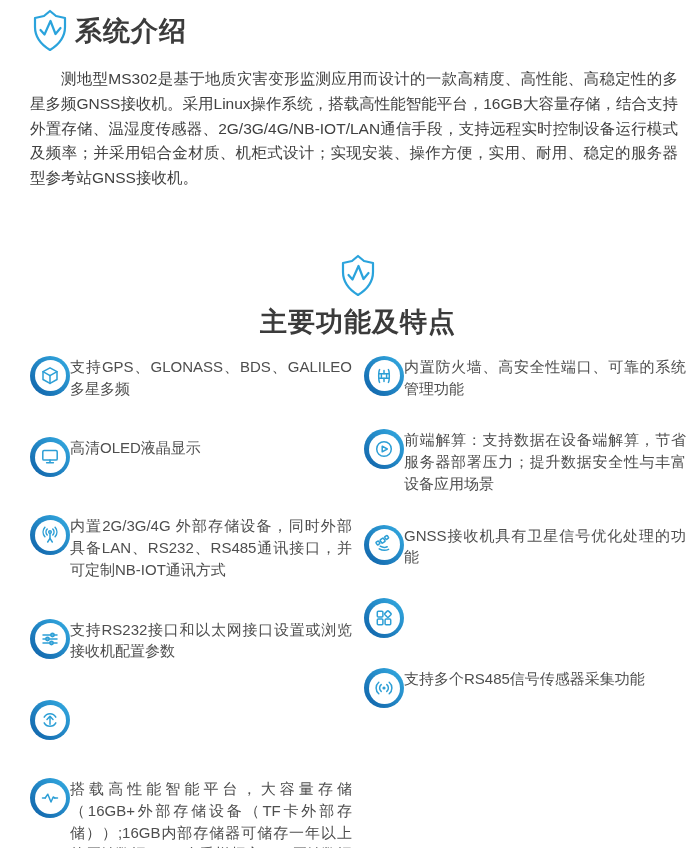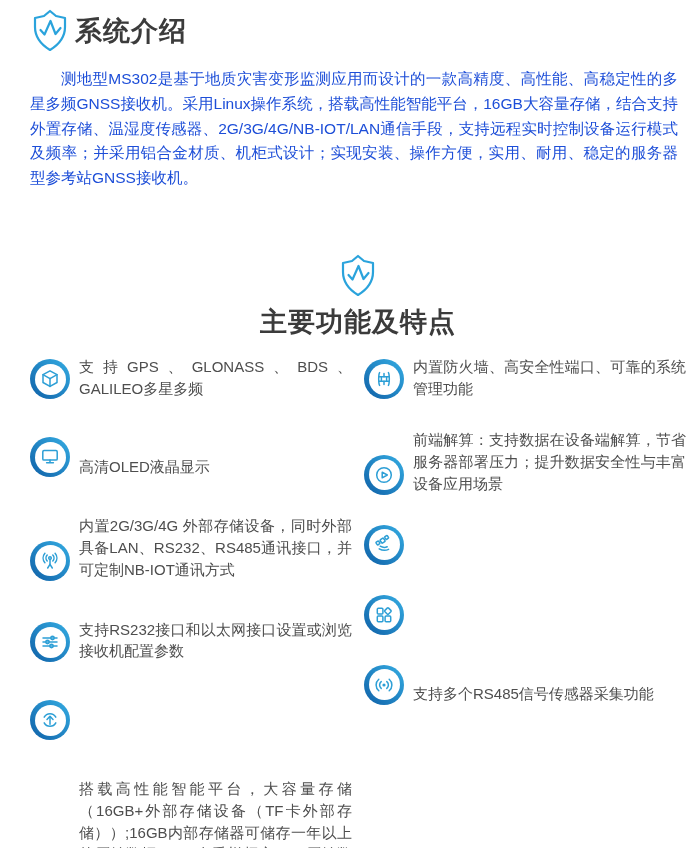--- a/index.html
+++ b/index.html
@@ -17,29 +17,29 @@
   .shield { width: 40px; height: 46px; flex: 0 0 auto; }
   .section-title {
     font-size: 27px; font-weight: 700; color: #3b3b3b;
     letter-spacing: 1px;
   }
 
   
   .intro-para {
     margin-top: 13px;
     width: 648px;
-    font-size: 15.5px; line-height: 1.6; color: #1d4ed8;
+    font-size: 15.5px; line-height: 1.6; color: #404040;
     text-indent: 2em; text-align: justify;
   }
 
   
   .features-header { margin-top: 62px; flex-direction: column; }
   .features { display: flex; gap: 12px; margin-top: 16px; }
   .col { width: 322px; display: flex; flex-direction: column; }
-  .feature { display: flex; align-items: flex-end; gap: 9px; }
+  .feature { display: flex; align-items: flex-start; }
   .col-left  .feature { margin-bottom: 38px; }
   .col-right .feature { margin-bottom: 30px; }
   .feature:last-child { margin-bottom: 0; }
   .feature p {
     font-size: 15px; line-height: 1.45; color: #4e4e4e;
     text-align: justify;
   }
 
   
   .badge {
@@ -205,20 +205,21 @@
             <span class="inner">
               <svg viewBox="0 0 24 24">
           <rect class="glyph" x="8.6" y="5.6" width="4" height="4" rx="0.8" transform="rotate(-35 10.6 7.6)"></rect>
           <rect class="glyph" x="4.4" y="8.4" width="3.1" height="3.1" rx="0.6" transform="rotate(-35 5.95 9.95)"></rect>
           <rect class="glyph" x="13.1" y="2.9" width="3.1" height="3.1" rx="0.6" transform="rotate(-35 14.65 4.45)"></rect>
           <path class="glyph" d="M8.2 13.2 Q11.8 15.4 15.2 13.8"></path>
           <path class="glyph" d="M7.2 15.8 Q11.9 18.6 16.6 16.4"></path>
         </svg>
             </span>
           </span>
+        <p>GNSS接收机具有卫星信号优化处理的功能</p>
       </div>
 
       <div class="feature">
         <span class="badge">
             <span class="inner">
               <svg viewBox="0 0 24 24">
           <rect class="glyph" x="5.3" y="5.3" width="5.6" height="5.6" rx="1"></rect>
           <rect class="glyph" x="5.3" y="13.1" width="5.6" height="5.6" rx="1"></rect>
           <rect class="glyph" x="13.1" y="13.1" width="5.6" height="5.6" rx="1"></rect>
           <rect class="glyph" x="13.3" y="5.5" width="5.2" height="5.2" rx="1" transform="rotate(45 15.9 8.1)"></rect>

